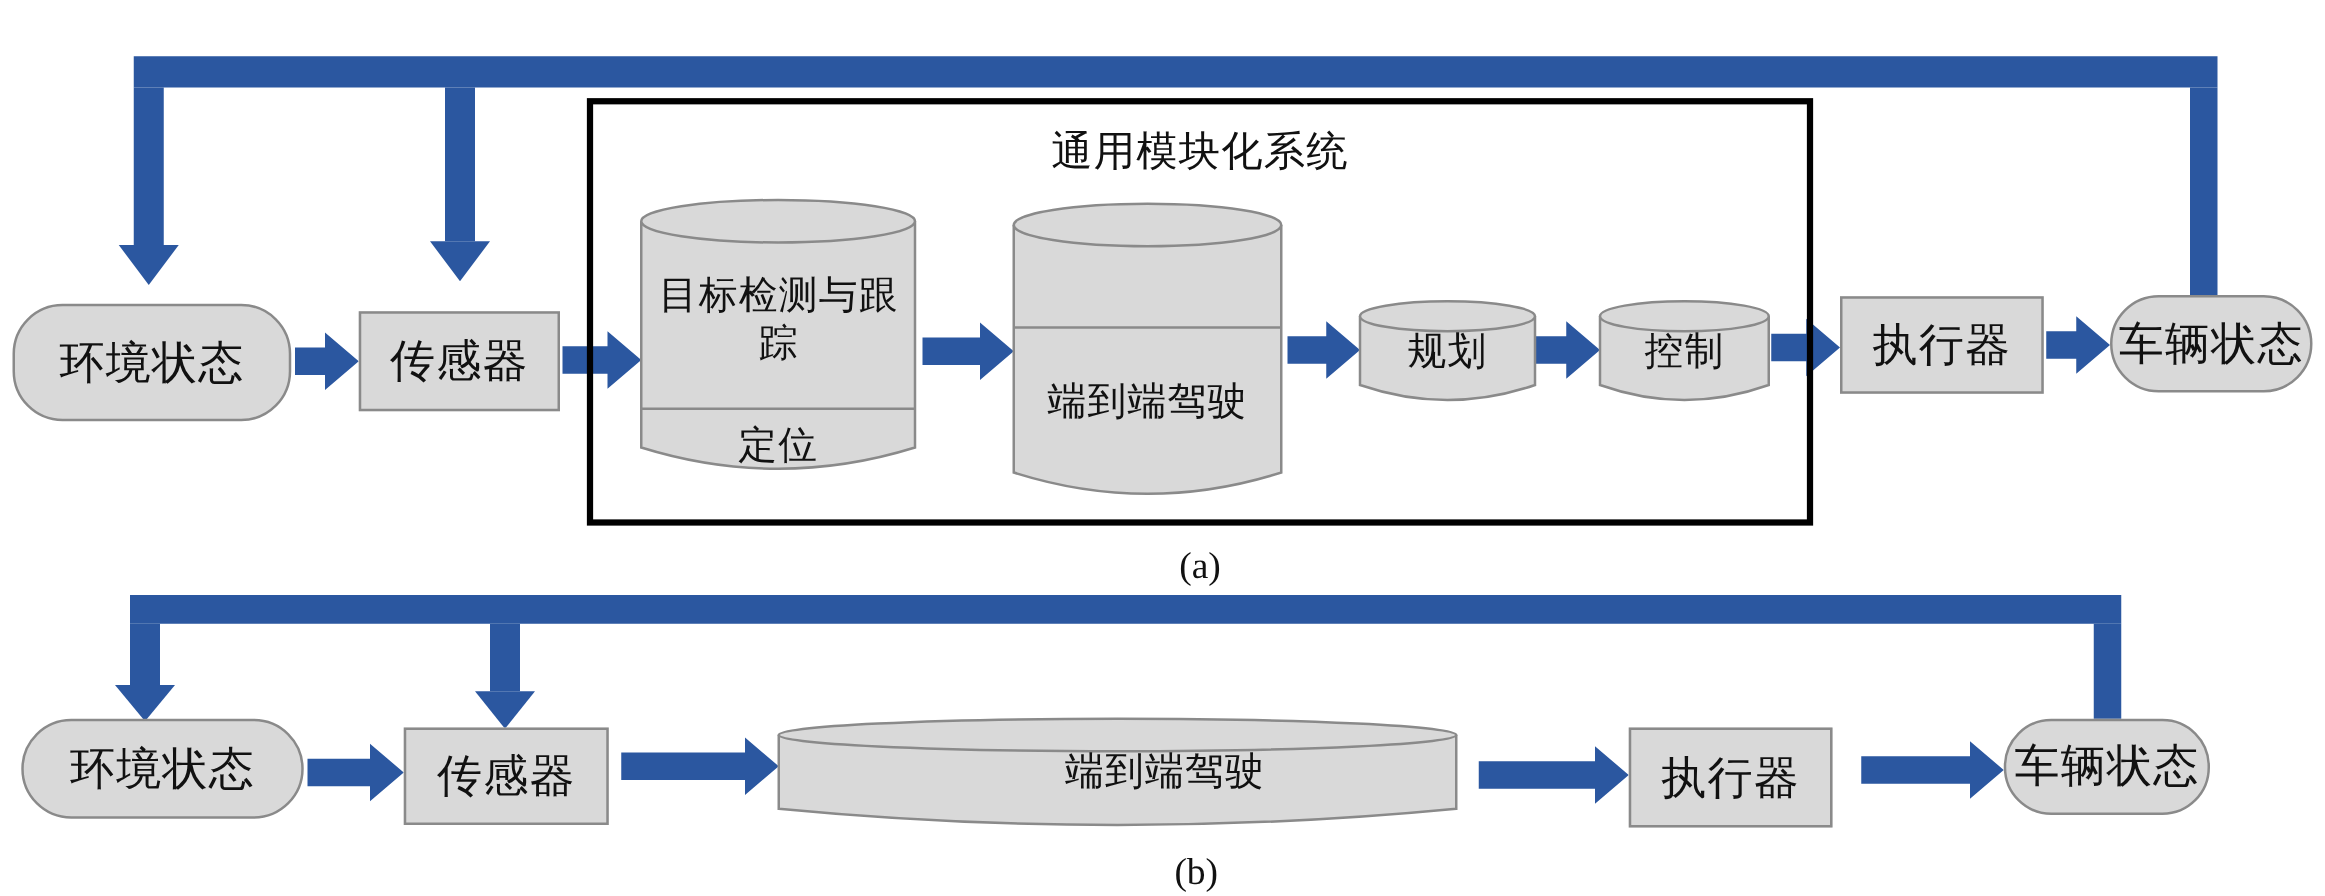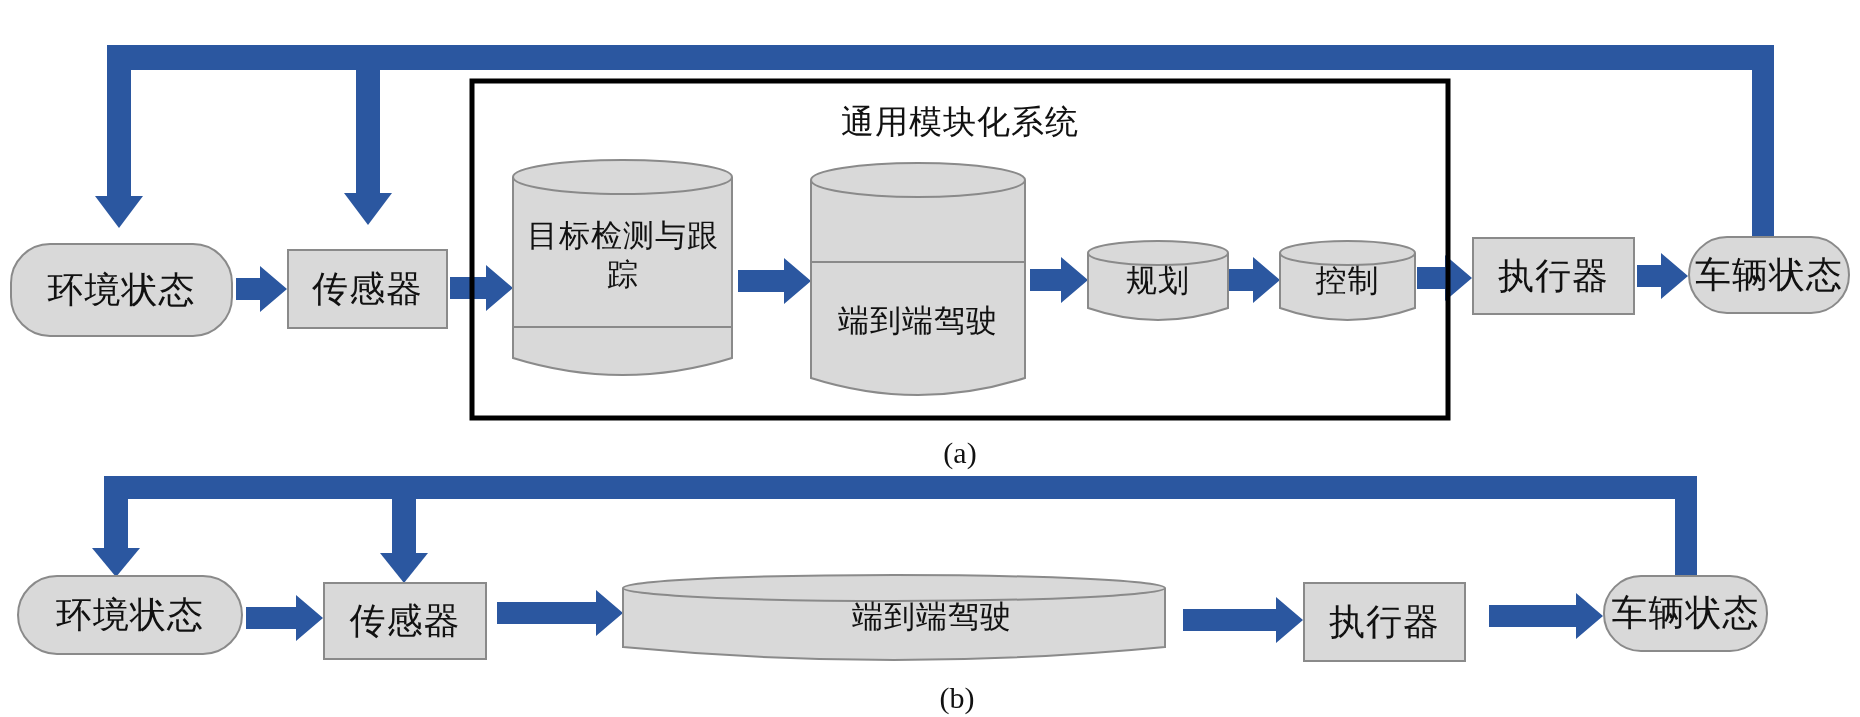--- a/index.html
+++ b/index.html
@@ -85,20 +85,21 @@
   </svg>
 
   <div class="node stadium" style="left:10px;top:243px;width:223px;height:94px;">
     <span>环境状态</span>
   </div>
   <div class="node" style="left:287px;top:249px;width:161px;height:80px;">
     <span>传感器</span>
   </div>
   <div class="txt boxtitle" style="left:472px;top:103px;width:976px;height:40px;">通用模块化系统</div>
   <div class="txt" style="left:518px;top:208px;width:210px;height:96px;">目标检测与跟踪</div>
+  <div class="txt" style="left:513px;top:334px;width:219px;height:44px;">定位</div>
   <div class="txt" style="left:811px;top:300px;width:214px;height:42px;">端到端驾驶</div>
   <div class="txt" style="left:1088px;top:260px;width:140px;height:42px;">规划</div>
   <div class="txt" style="left:1280px;top:260px;width:135px;height:42px;">控制</div>
   <div class="node" style="left:1472px;top:237px;width:163px;height:78px;">
     <span>执行器</span>
   </div>
   <div class="node stadium" style="left:1688px;top:236px;width:162px;height:78px;border-radius:39px;">
     <span>车辆状态</span>
   </div>
   <div class="txt caption" style="left:760px;top:435px;width:400px;height:36px;">(a)</div>

